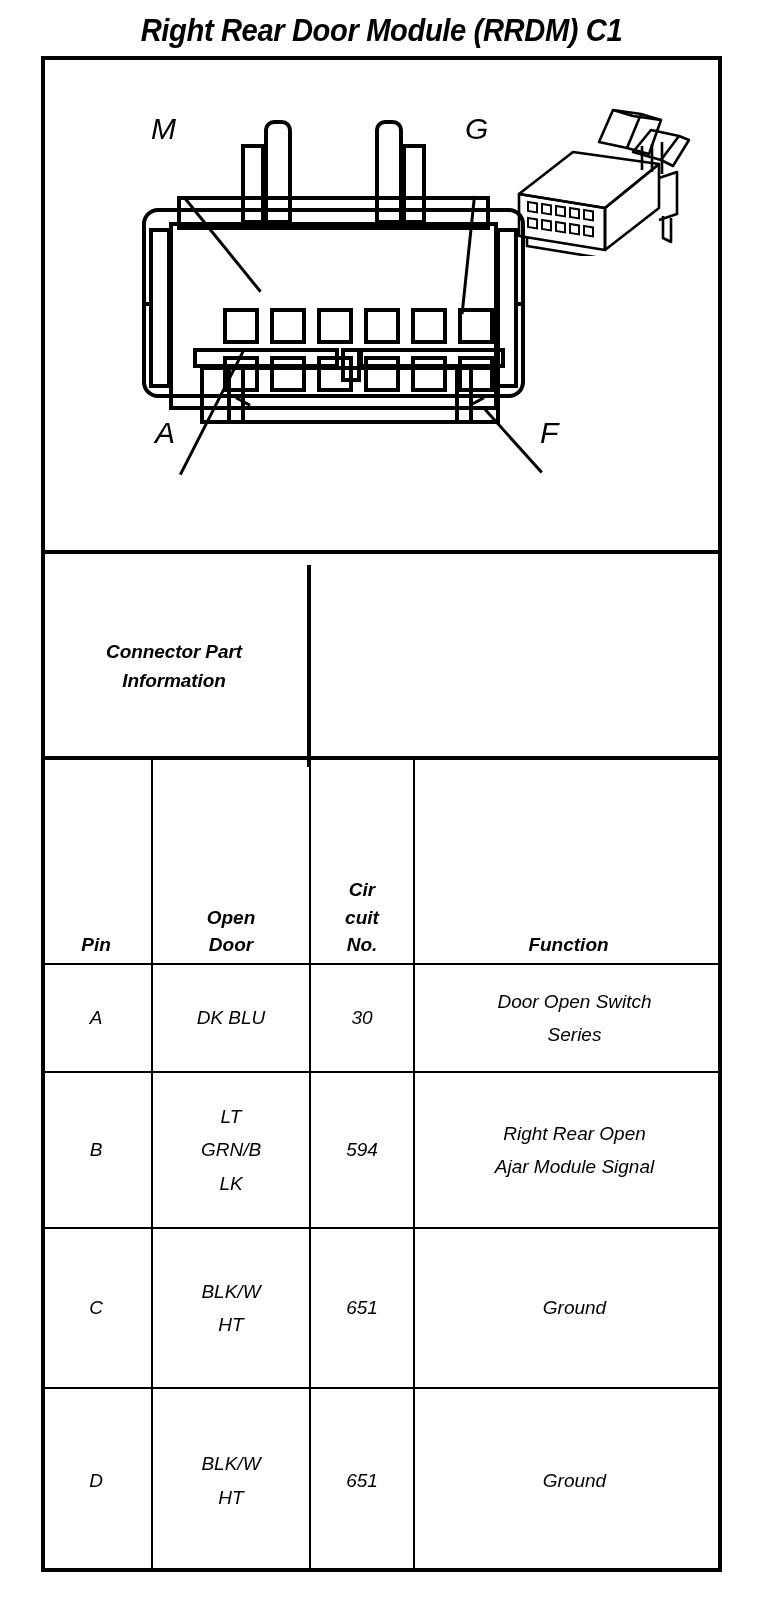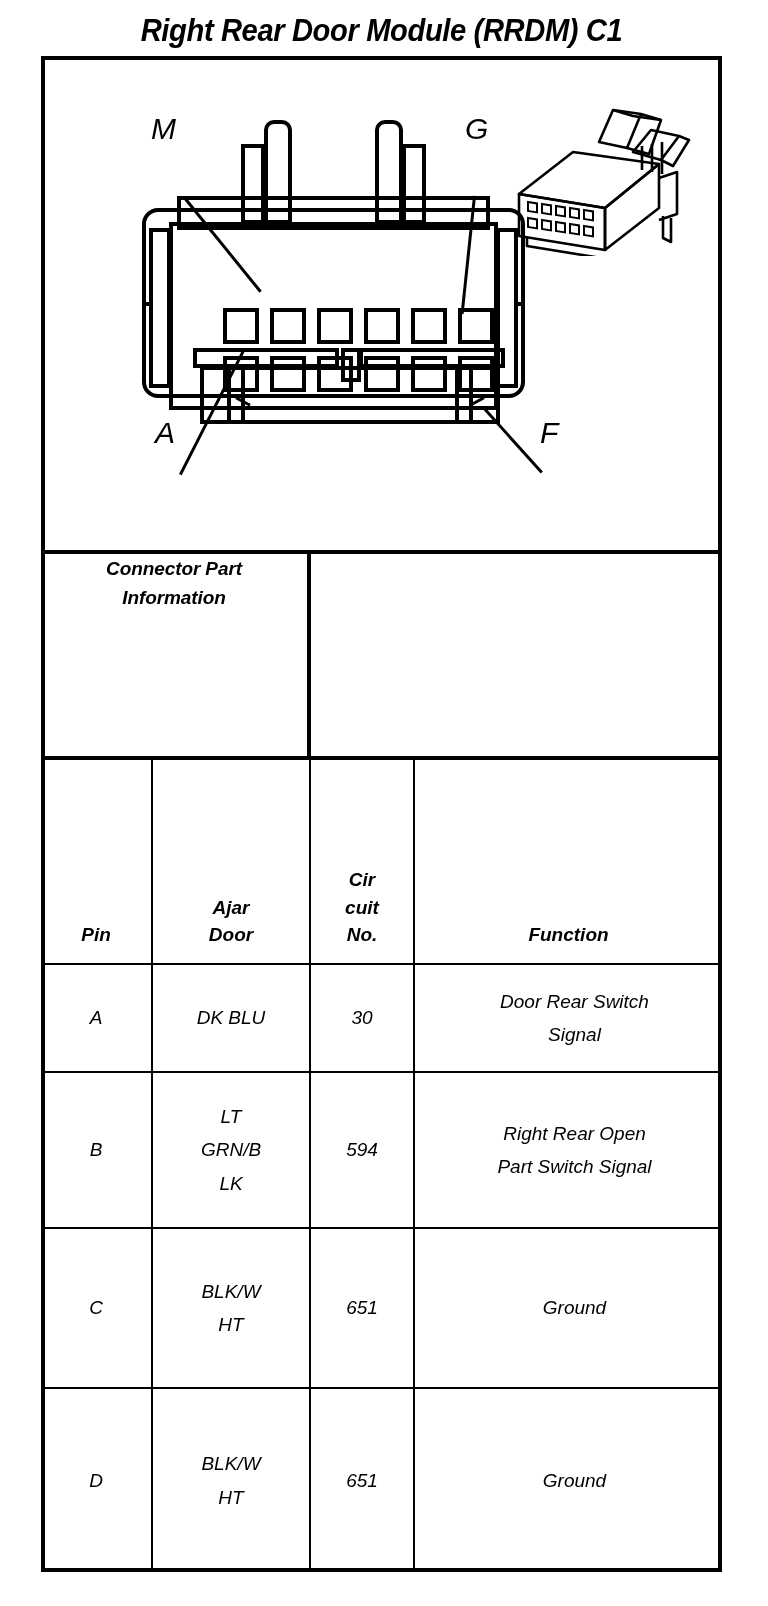--- a/index.html
+++ b/index.html
@@ -41,23 +41,23 @@
     position:absolute;height:0;border-top:3px solid #000;
     transform-origin:0 0;
   }
 
   
   #part-info-row{
     position:absolute;left:41px;top:554px;width:681px;height:206px;
     box-sizing:border-box;border-bottom:4px solid #000;
   }
   #part-info-label-cell{
-    position:absolute;left:0;top:0;width:270px;height:100%;
+    position:absolute;left:0;top:11px;width:270px;height:100%;
     box-sizing:border-box;border-right:4px solid #000;
-    display:flex;align-items:flex-start;justify-content:center;
+    display:flex;align-items:center;justify-content:center;
   }
   #part-info-label{
     font-size:19px;font-weight:bold;text-align:center;line-height:1.55;
     letter-spacing:-0.1px;
   }
   #part-info-values{
     position:absolute;left:270px;top:0;right:0;height:100%;
     padding:14px 0 0 26px;box-sizing:border-box;
   }
   .bullet-line{
@@ -78,21 +78,21 @@
   }
   #pin-table table{
     border-collapse:collapse;width:100%;height:100%;table-layout:fixed;
   }
   #pin-table td,#pin-table th{
     border:2px solid #000;box-sizing:border-box;padding:0;
   }
   #pin-table thead th{
     height:204px;vertical-align:bottom;
     font-size:19px;font-weight:bold;text-align:center;
-    padding-bottom:14px;line-height:1.45;
+    padding-bottom:4px;line-height:1.45;
   }
   #pin-table tbody td{
     font-size:19px;font-weight:normal;text-align:center;
     line-height:1.75;vertical-align:middle;
   }
   #pin-table tbody td.fn{
     text-align:left;padding-left:20px;padding-right:8px;line-height:1.75;
   }
   .col-pin{width:111px;}
   .col-wire{width:158px;}
@@ -232,56 +232,56 @@
           <col class="col-wire">
           <col class="col-ckt">
           <col>
       </colgroup>
       <thead>
         <tr>
           <th>
             <span>Pin</span>
           </th>
           <th>
-            <span>Ajar</span><br>
+            <span>Open</span><br>
             <span>Door</span>
           </th>
           <th>
             <span>Cir</span><br>
             <span>cuit</span><br>
             <span>No.</span>
           </th>
           <th>
             <span>Function</span>
           </th>
         </tr>
       </thead>
       <tbody>
         <tr style="height:108px;">
           <td><span>A</span></td>
           <td>
             <span>DK BLU</span>
           </td>
           <td><span>30</span></td>
           <td class="fn">
-            <span>Door Rear Switch</span><br>
-            <span>Signal</span>
+            <span>Door Open Switch</span><br>
+            <span>Series</span>
           </td>
         </tr>
         <tr style="height:156px;">
           <td><span>B</span></td>
           <td>
             <span>LT</span><br>
             <span>GRN/B</span><br>
             <span>LK</span>
           </td>
           <td><span>594</span></td>
           <td class="fn">
             <span>Right Rear Open</span><br>
-            <span>Part Switch Signal</span>
+            <span>Ajar Module Signal</span>
           </td>
         </tr>
         <tr style="height:160px;">
           <td><span>C</span></td>
           <td>
             <span>BLK/W</span><br>
             <span>HT</span>
           </td>
           <td><span>651</span></td>
           <td class="fn">

